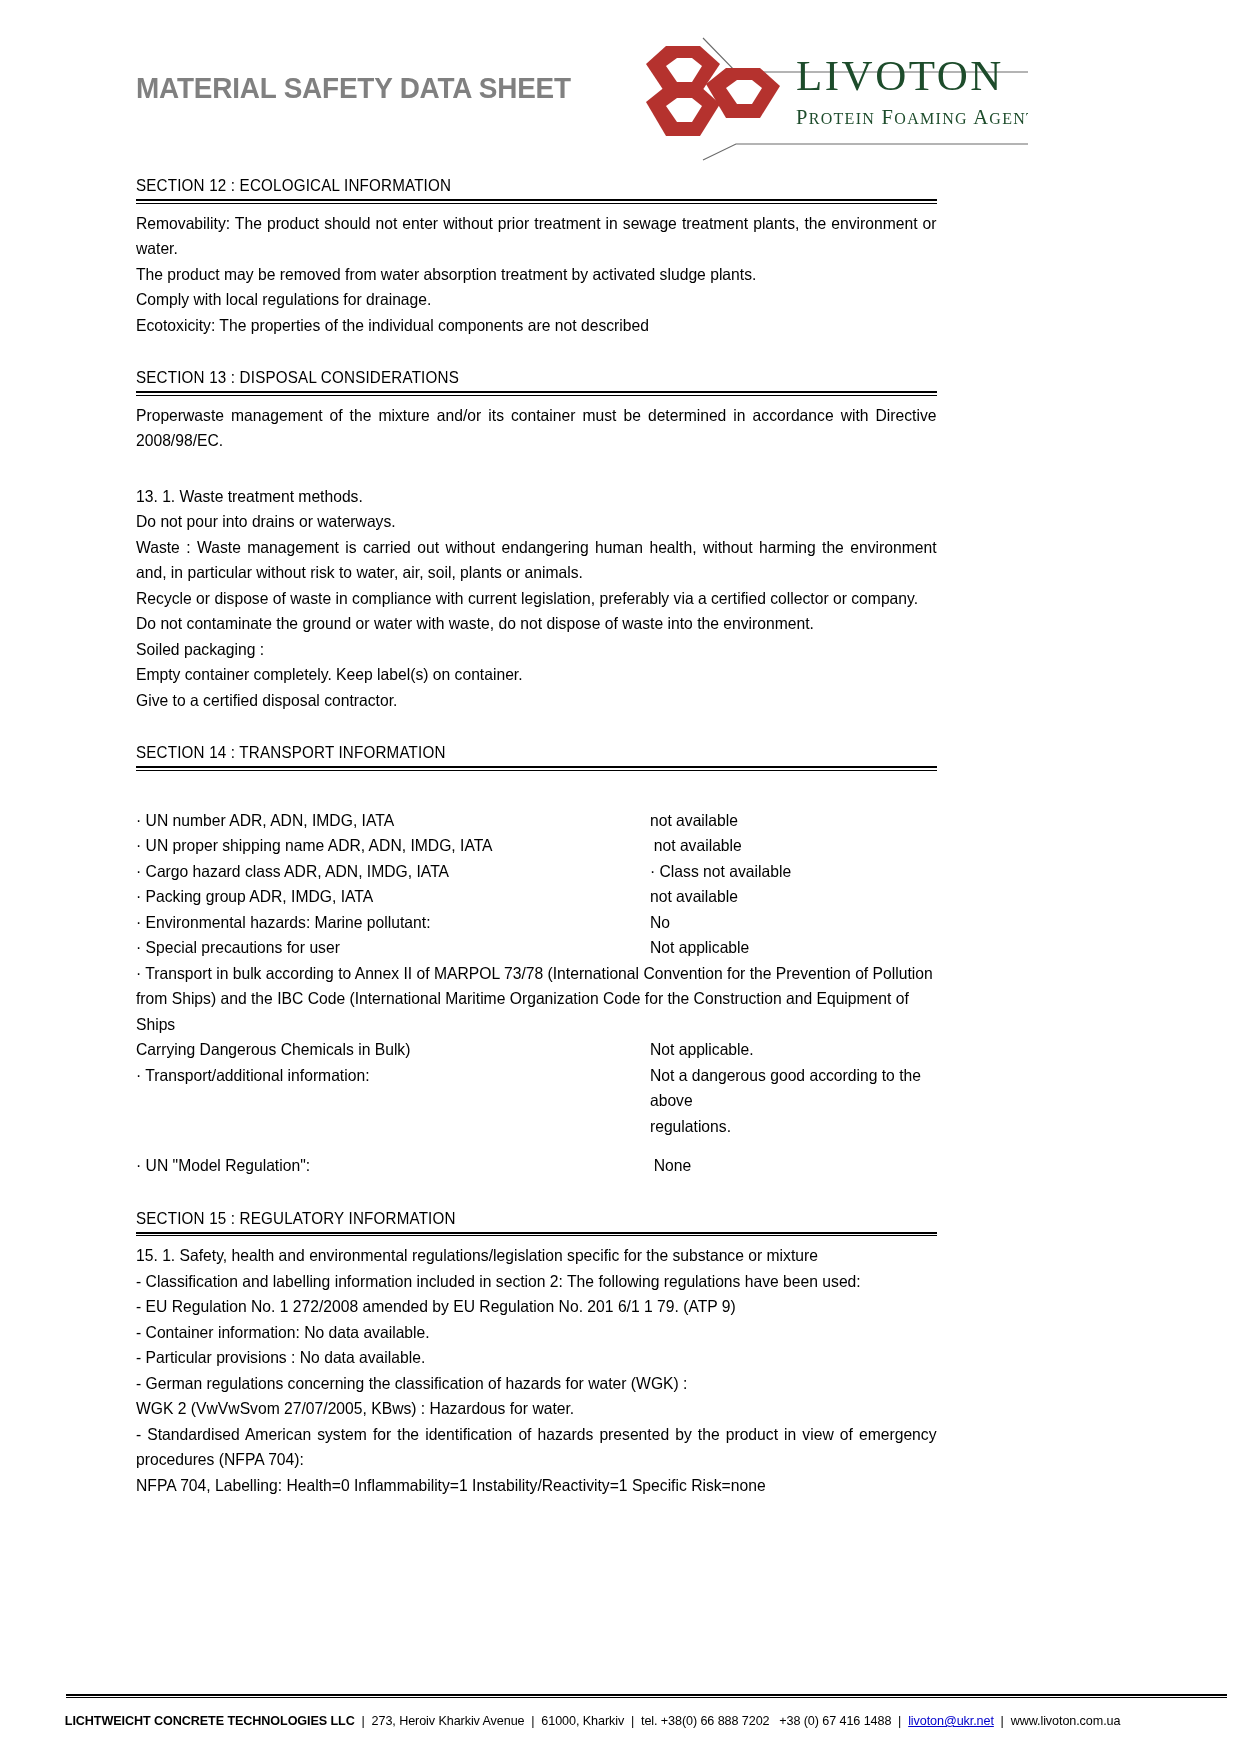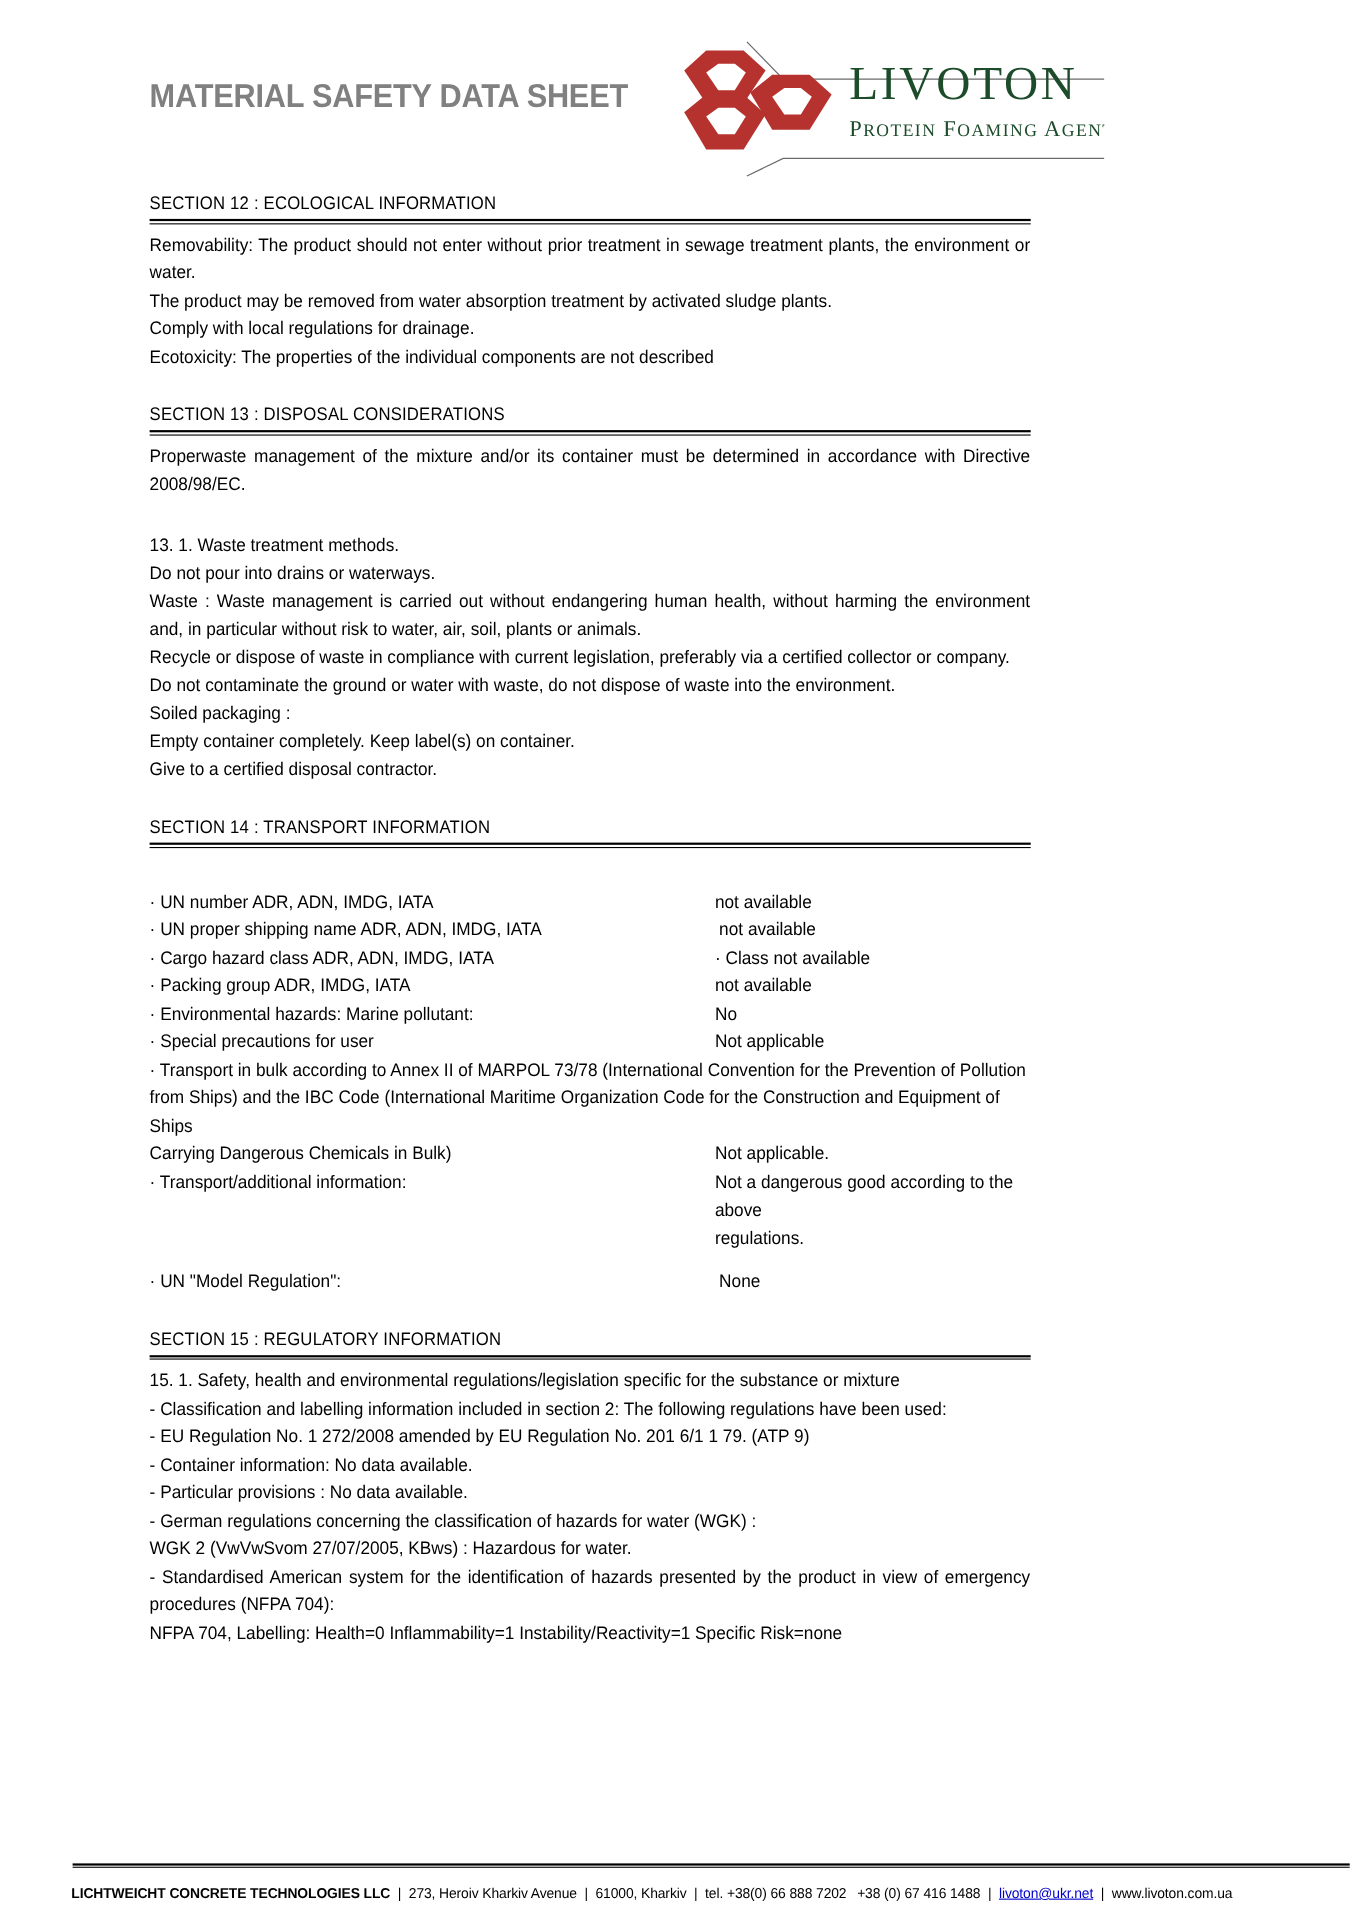--- a/index.html
+++ b/index.html
@@ -36,21 +36,21 @@
     font-weight: bold;
     color: #808080;
     letter-spacing: -0.2px;
     white-space: nowrap;
     font-stretch: condensed;
     transform: scaleX(0.93);
     transform-origin: left center;
   }
   .logo {
     position: absolute;
-    left: 604px;
+    left: 628px;
     top: 32px;
     width: 400px;
     height: 134px;
   }
 
   
   .content {
     padding: 0 120px 0 136px;
     box-sizing: border-box;
   }

